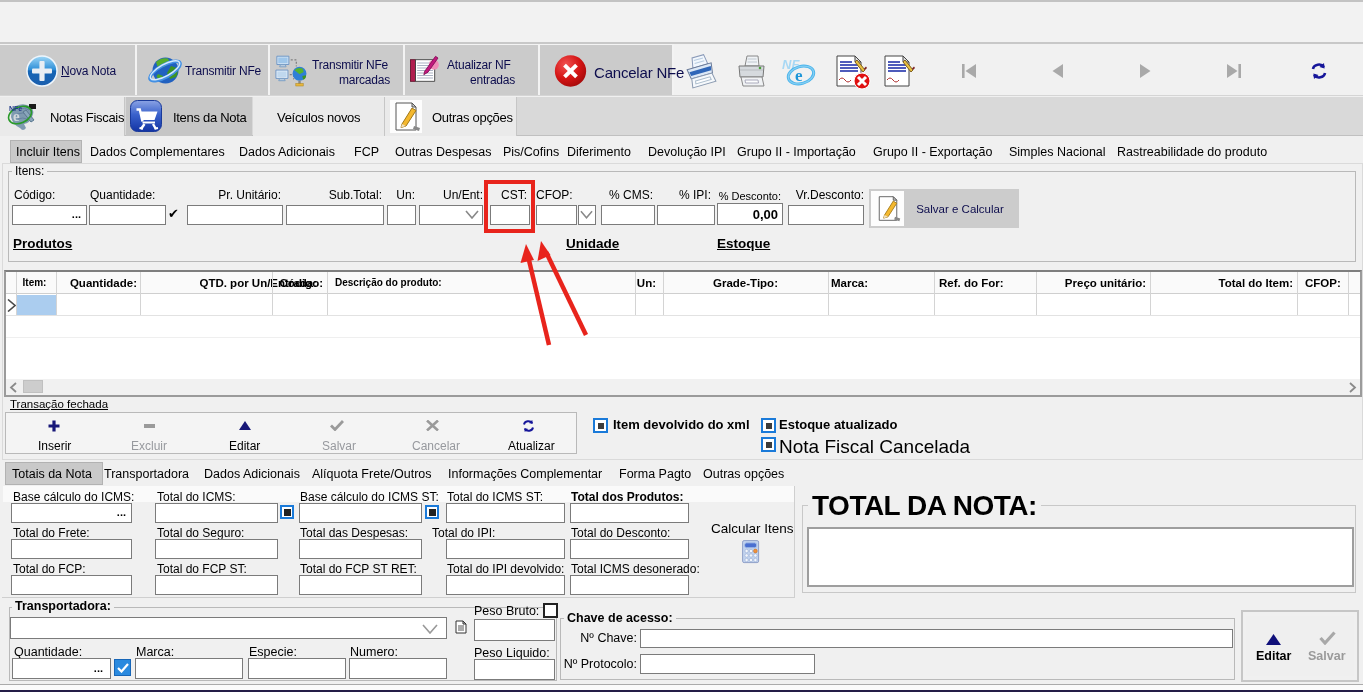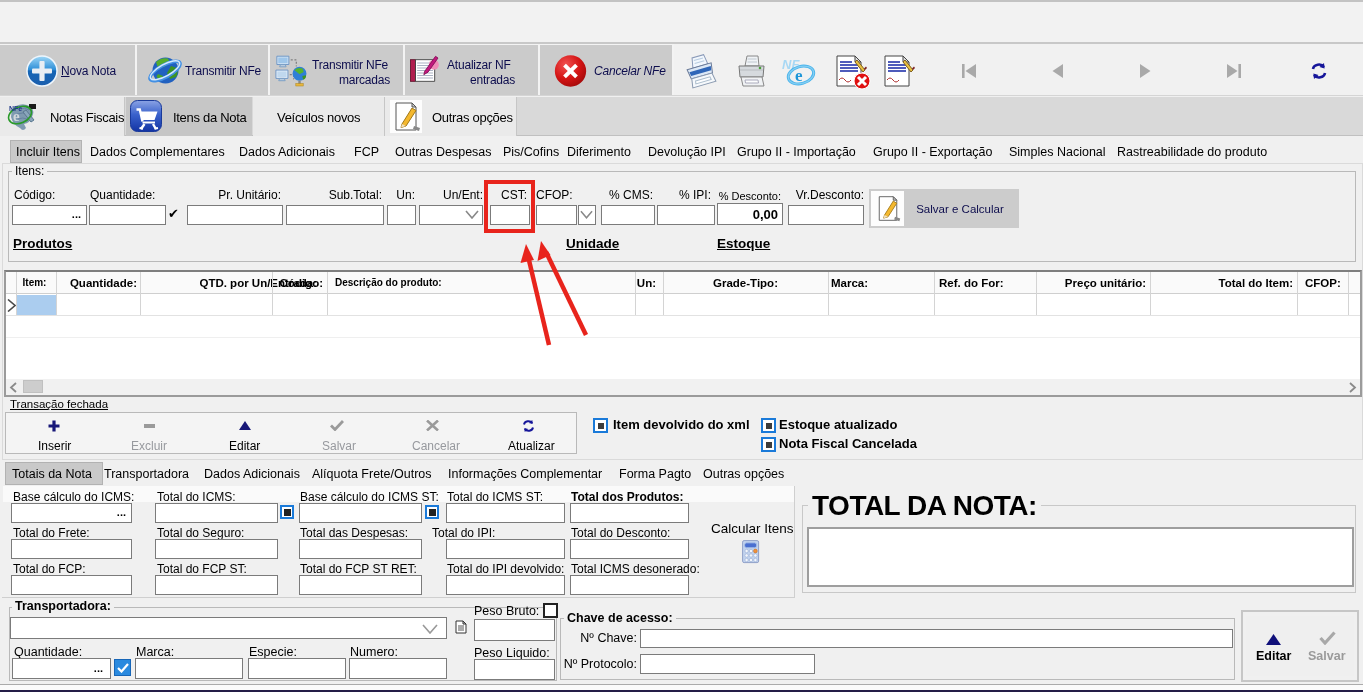--- a/index.html
+++ b/index.html
@@ -24,21 +24,21 @@
 <div id="tb2" class="abs" style="left:137px;top:45px;width:131px;height:50px;background:#cbcbcb;"></div>
 <div id="tb3" class="abs" style="left:270px;top:45px;width:133px;height:50px;background:#cbcbcb;"></div>
 <div id="tb4" class="abs" style="left:405px;top:45px;width:133px;height:50px;background:#cbcbcb;"></div>
 <div id="tb5" class="abs" style="left:540px;top:45px;width:132px;height:50px;background:#cbcbcb;"></div>
 <div class="lbl navy" style="left:61px;top:64px;font-size:12px;letter-spacing:-0.2px;"><u>N</u>ova Nota</div>
 <div class="lbl navy" style="left:185px;top:64px;font-size:12px;letter-spacing:-0.2px;">Transmitir NFe</div>
 <div class="lbl navy" style="left:312px;top:58px;font-size:12px;letter-spacing:-0.2px;">Transmitir NFe</div>
 <div class="lbl navy" style="left:339px;top:73px;font-size:12px;letter-spacing:-0.2px;">marcadas</div>
 <div class="lbl navy" style="left:447px;top:58px;font-size:12px;letter-spacing:-0.2px;">Atualizar NF</div>
 <div class="lbl navy" style="left:470px;top:73px;font-size:12px;letter-spacing:-0.2px;">entradas</div>
-<div class="lbl navy" style="left:594px;top:64px;font-size:12px;letter-spacing:-0.2px;font-style:italic;">Cancelar NFe</div>
+<div class="lbl navy" style="left:594px;top:64px;font-size:15px;letter-spacing:-0.2px;">Cancelar NFe</div>
 
 <svg class="abs" style="left:26px;top:55px;" width="32" height="32" viewBox="0 0 32 32">
  <defs>
         <linearGradient id="bb" x1="0" y1="0" x2="0" y2="1">
   <stop offset="0" stop-color="#9fd8f7"></stop>
           <stop offset="0.45" stop-color="#2e8fd8"></stop>
   <stop offset="0.5" stop-color="#1565b5"></stop>
           <stop offset="1" stop-color="#1c5fae"></stop>
         </linearGradient>
       </defs>
@@ -375,21 +375,21 @@
       <div style="position:absolute;left:2.5px;top:2.5px;width:6px;height:6px;background:#3c3c3c;"></div>
     </div>
 <div class="lbl" style="left:613px;top:417px;font-size:13px;font-weight:bold;">Item devolvido do xml</div>
 <div class="abs" style="left:761px;top:418px;width:15px;height:15px;background:#fff;border:2px solid #1a7ad9;">
       <div style="position:absolute;left:2.5px;top:2.5px;width:6px;height:6px;background:#3c3c3c;"></div>
     </div>
 <div class="lbl" style="left:779px;top:417px;font-size:13px;font-weight:bold;">Estoque atualizado</div>
 <div class="abs" style="left:761px;top:437px;width:15px;height:15px;background:#fff;border:2px solid #1a7ad9;">
       <div style="position:absolute;left:2.5px;top:2.5px;width:6px;height:6px;background:#3c3c3c;"></div>
     </div>
-<div class="lbl" style="left:779px;top:436px;font-size:13px;font-weight:bold;">Nota Fiscal Cancelada</div>
+<div class="lbl" style="left:779px;top:436px;font-size:19px;font-weight:normal;">Nota Fiscal Cancelada</div>
 
 <div class="abs" style="left:5px;top:462px;width:98px;height:23px;background:#c9c9c9;border:1px solid #b2b2b2;"></div>
 <div class="lbl" style="left:12px;top:467px;font-size:12.5px;">Totais da Nota</div>
 <div class="lbl" style="left:104px;top:467px;font-size:12.5px;">Transportadora</div>
 <div class="lbl" style="left:204px;top:467px;font-size:12.5px;">Dados Adicionais</div>
 <div class="lbl" style="left:312px;top:467px;font-size:12.5px;">Alíquota Frete/Outros</div>
 <div class="lbl" style="left:448px;top:467px;font-size:12.5px;">Informações Complementar</div>
 <div class="lbl" style="left:619px;top:467px;font-size:12.5px;">Forma Pagto</div>
 <div class="lbl" style="left:703px;top:467px;font-size:12.5px;">Outras opções</div>
 

